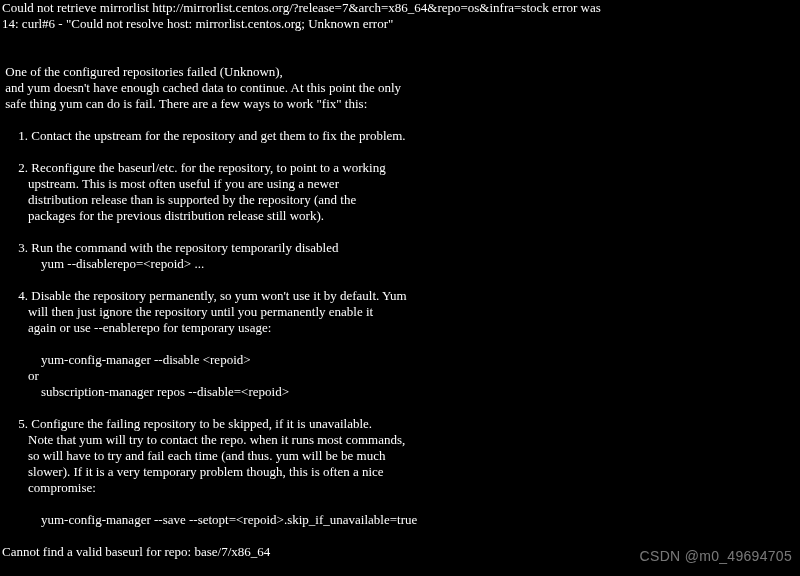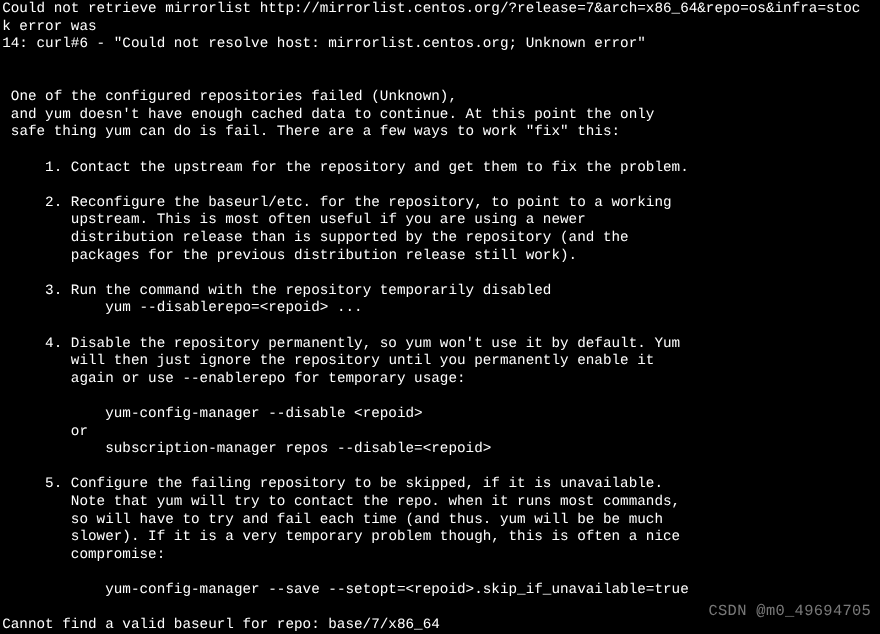--- a/index.html
+++ b/index.html
@@ -13,30 +13,30 @@
     font-size: 13px;
     line-height: 16px;
     overflow: hidden;
     position: relative;
   }
   pre.term {
     margin: 0;
     padding: 0 12px 0 2px;
     white-space: pre-wrap;
     word-break: break-all;
-    font-family: Liberation Mono, monospace;
+    font-family: Liberation Serif, serif;
     font-size: inherit;
     line-height: inherit;
   }
   .watermark {
     position: absolute;
     right: 8px;
     bottom: 12px;
     color: rgba(200,200,200,0.6);
-    font-family: Liberation Mono, monospace;
+    font-family: Liberation Sans, sans-serif;
     font-size: 14px;
     pointer-events: none;
     letter-spacing: 0.3px;
   }
 </style>
 </head>
 <body>
 
 <pre class="term"><span>Could not retrieve mirrorlist http://mirrorlist.centos.org/?release=7&amp;arch=x86_64&amp;repo=os&amp;infra=stock error was</span>
 <span>14: curl#6 - "Could not resolve host: mirrorlist.centos.org; Unknown error"</span>

